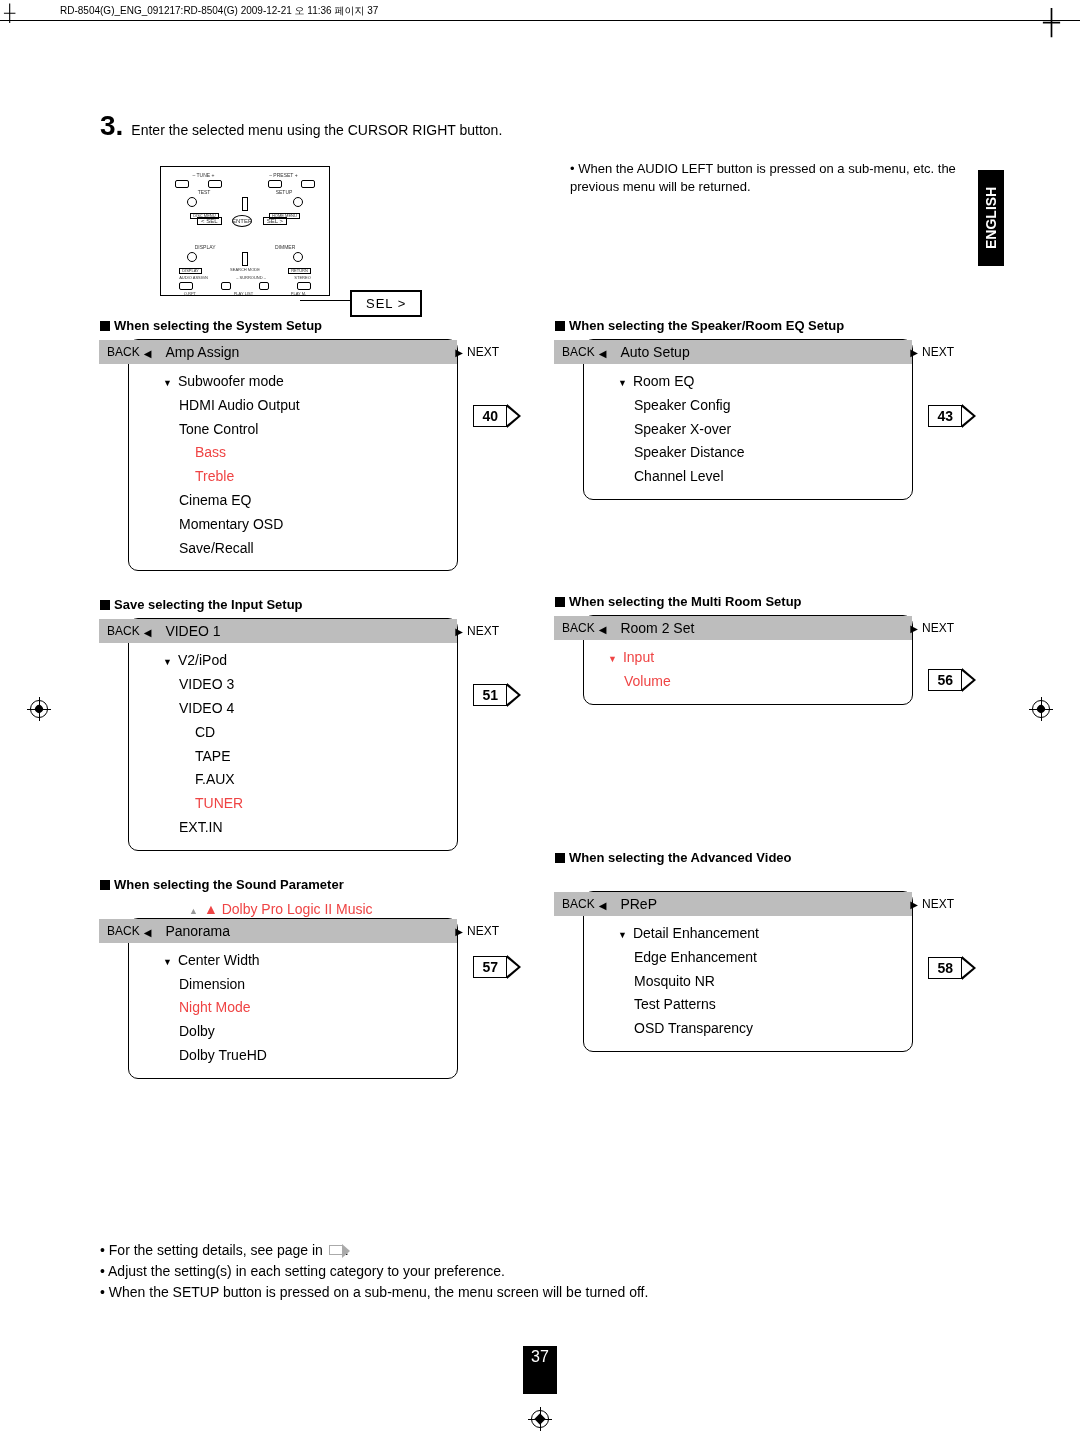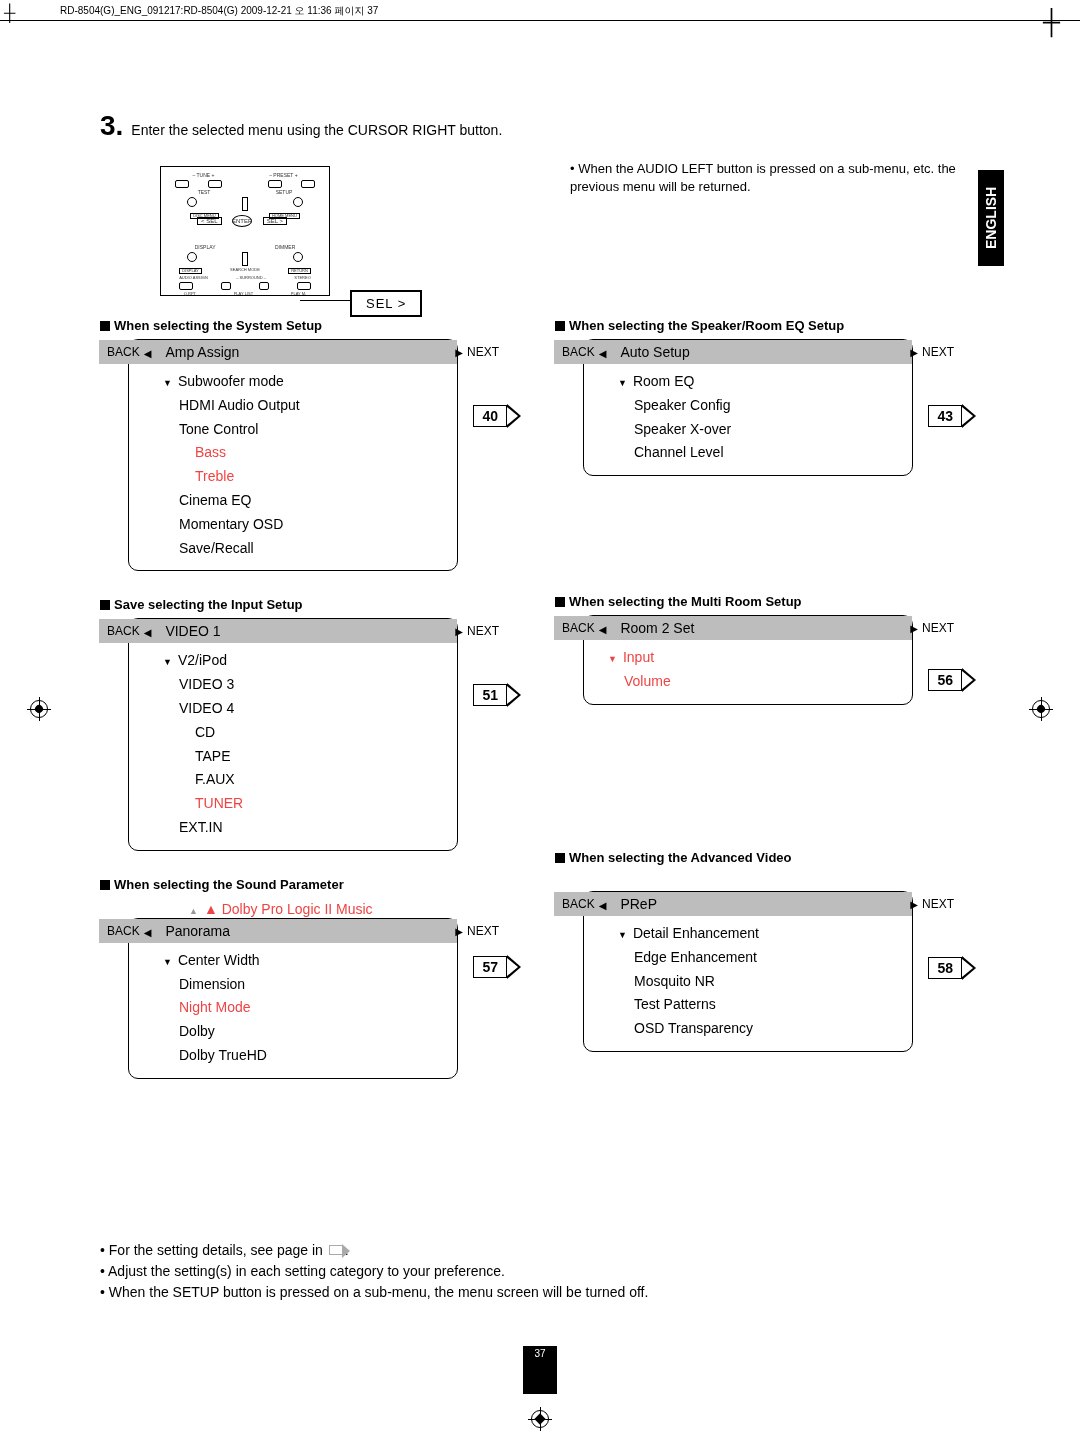--- a/index.html
+++ b/index.html
@@ -190,21 +190,21 @@
   }
 
   .page-num {
     position: absolute;
     bottom: 52px; left: 50%;
     transform: translateX(-50%);
     background: #000; color: #fff;
     width: 34px; height: 48px;
     display:flex; align-items:flex-start; justify-content:center;
     padding-top: 2px;
-    font-size: 10px;
+    font-size: 16px;
   }
   .gutter-mark {
     position: absolute;
     bottom: 18px; left: 50%;
     transform: translateX(-50%);
     width: 18px; height: 18px;
     border:1px solid #000; border-radius:50%;
     display:flex; align-items:center; justify-content:center;
   }
   .gutter-mark::before, .gutter-mark::after { content:""; position:absolute; background:#000;}
@@ -420,20 +420,21 @@
           <span class="menu-title">Auto Setup</span>
           <span class="next-wrap">
               <span class="arrow-r"></span>
               <span>NEXT</span>
             </span>
         </div>
         <div class="menu-items">
           <div><span class="caret"></span><span>Room EQ</span></div>
           <div>Speaker Config</div>
           <div>Speaker X-over</div>
+          <div>Speaker Distance</div>
           <div>Channel Level</div>
         </div>
         <div class="page-arrow">
           <div class="page-arrow-box">43</div>
           <div class="page-arrow-tip"></div>
         </div>
       </div>
     </div>
 
     <div class="panel">

